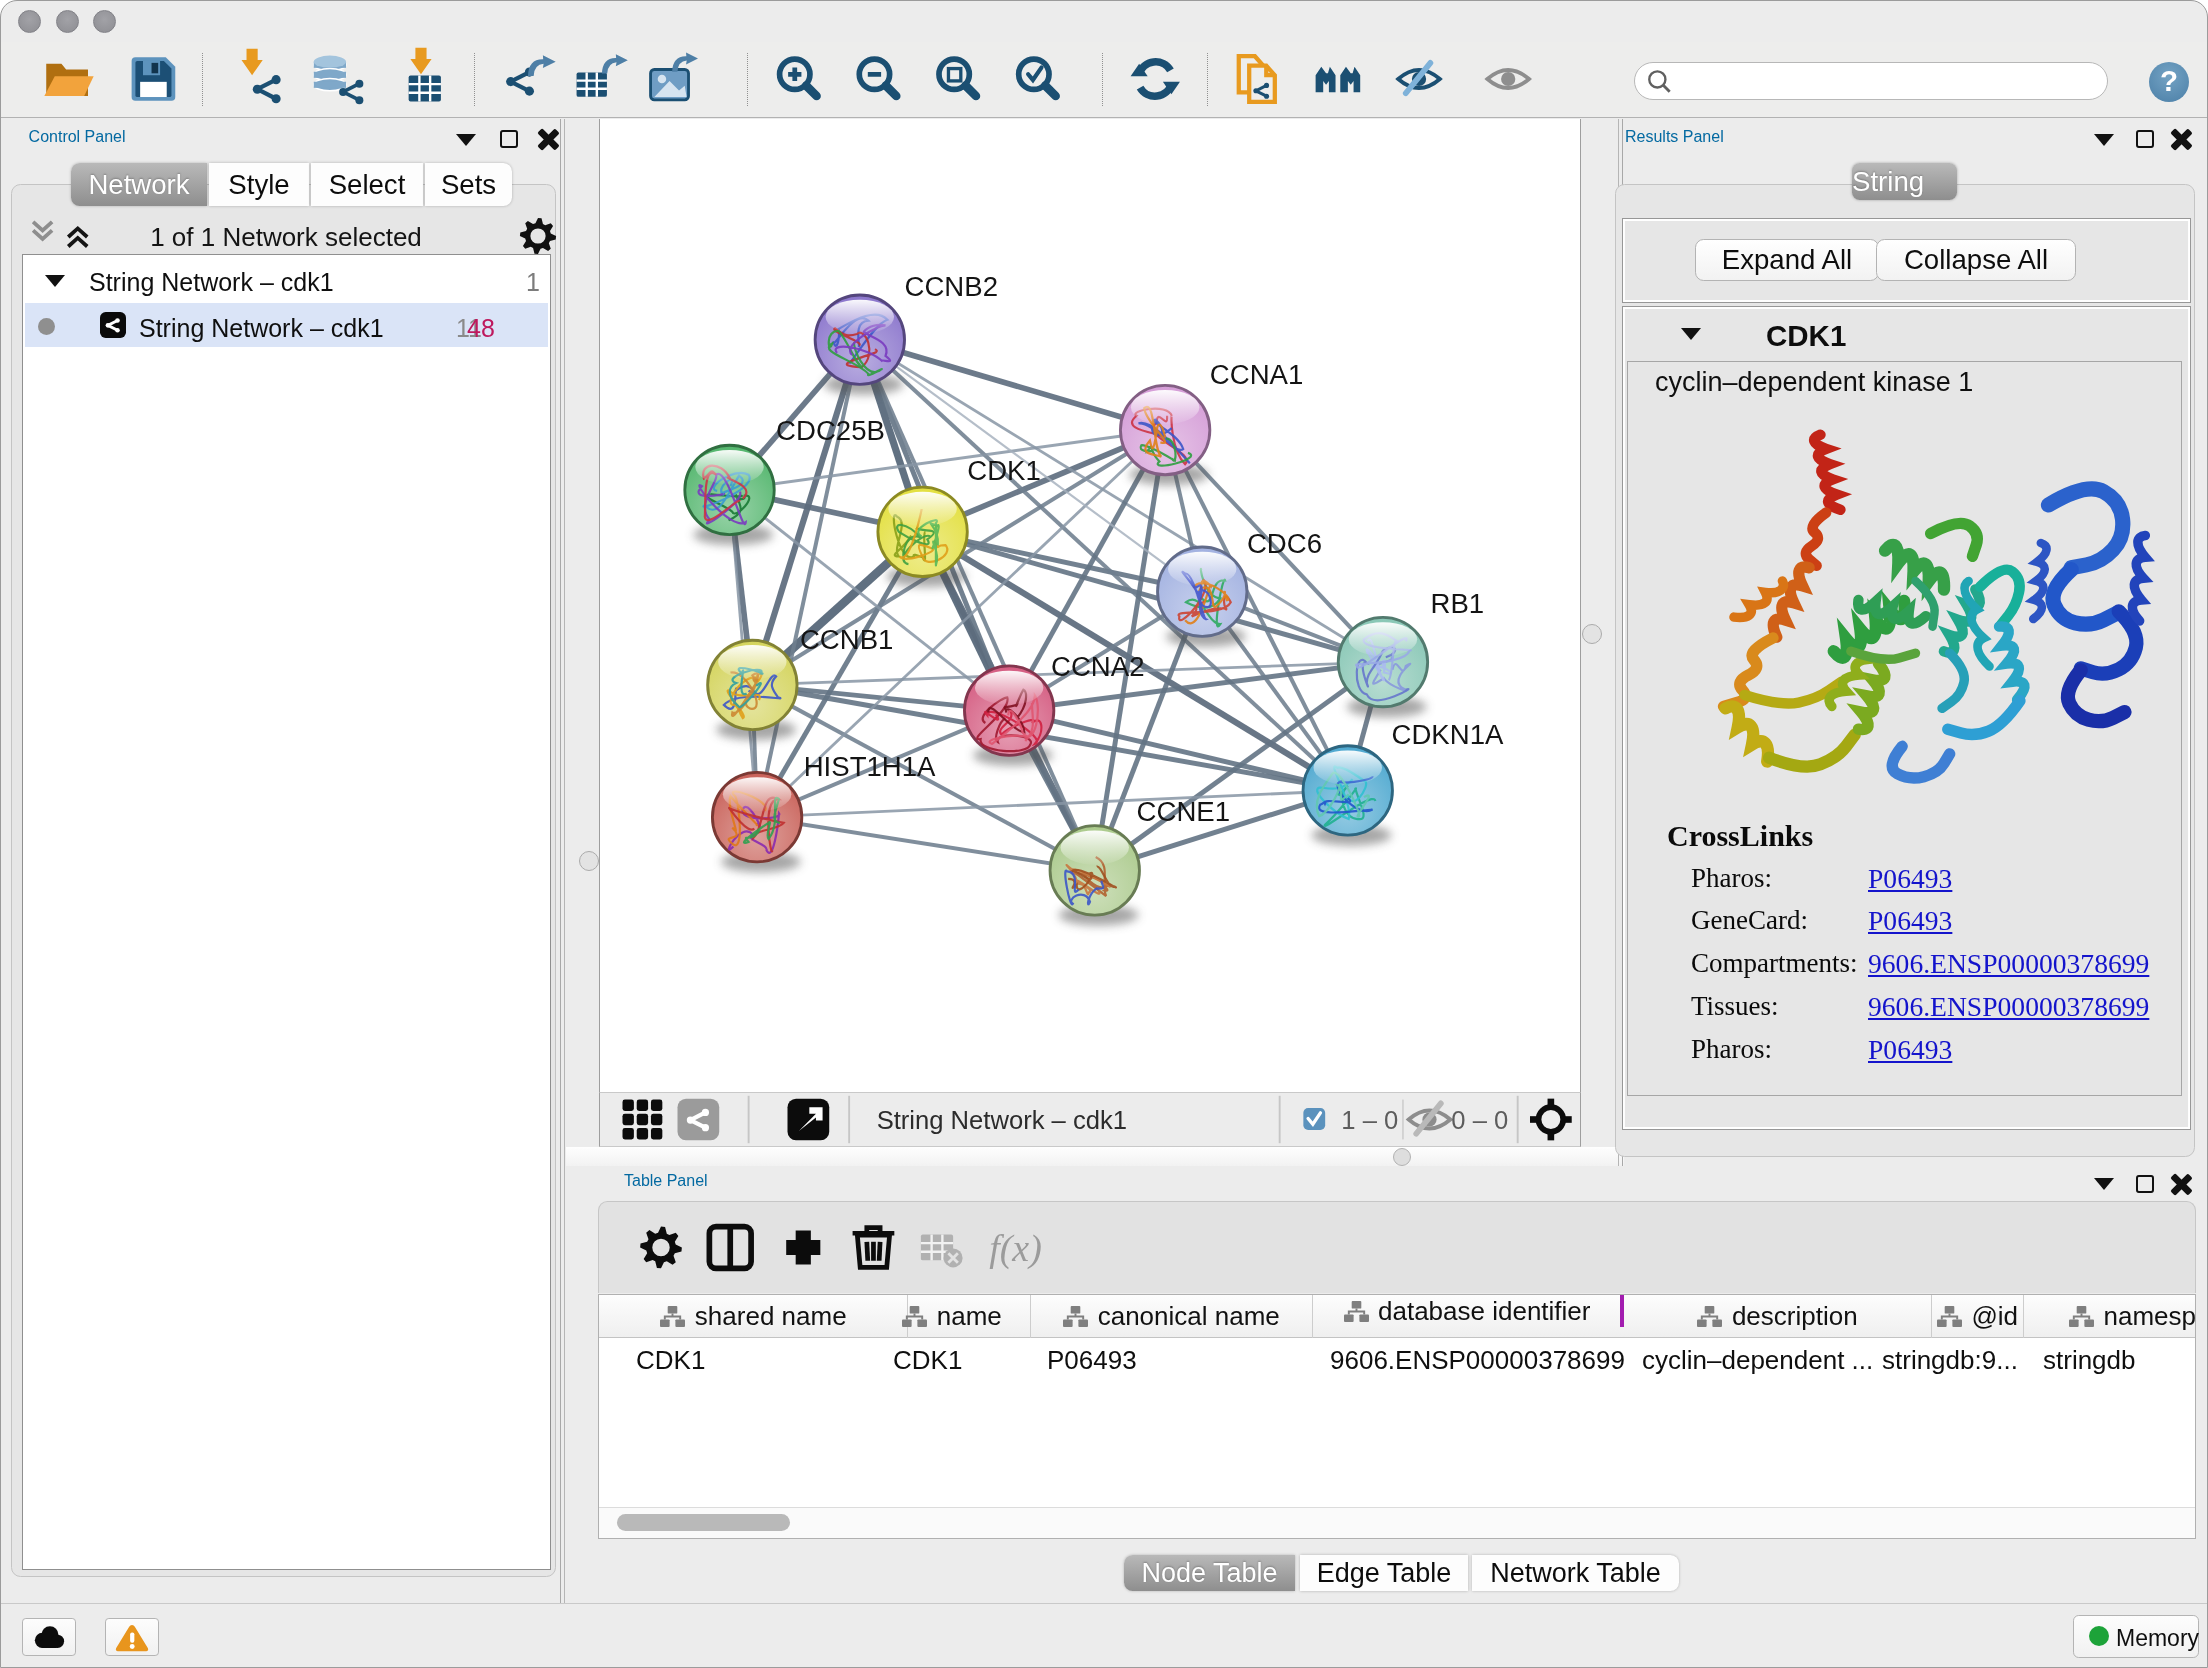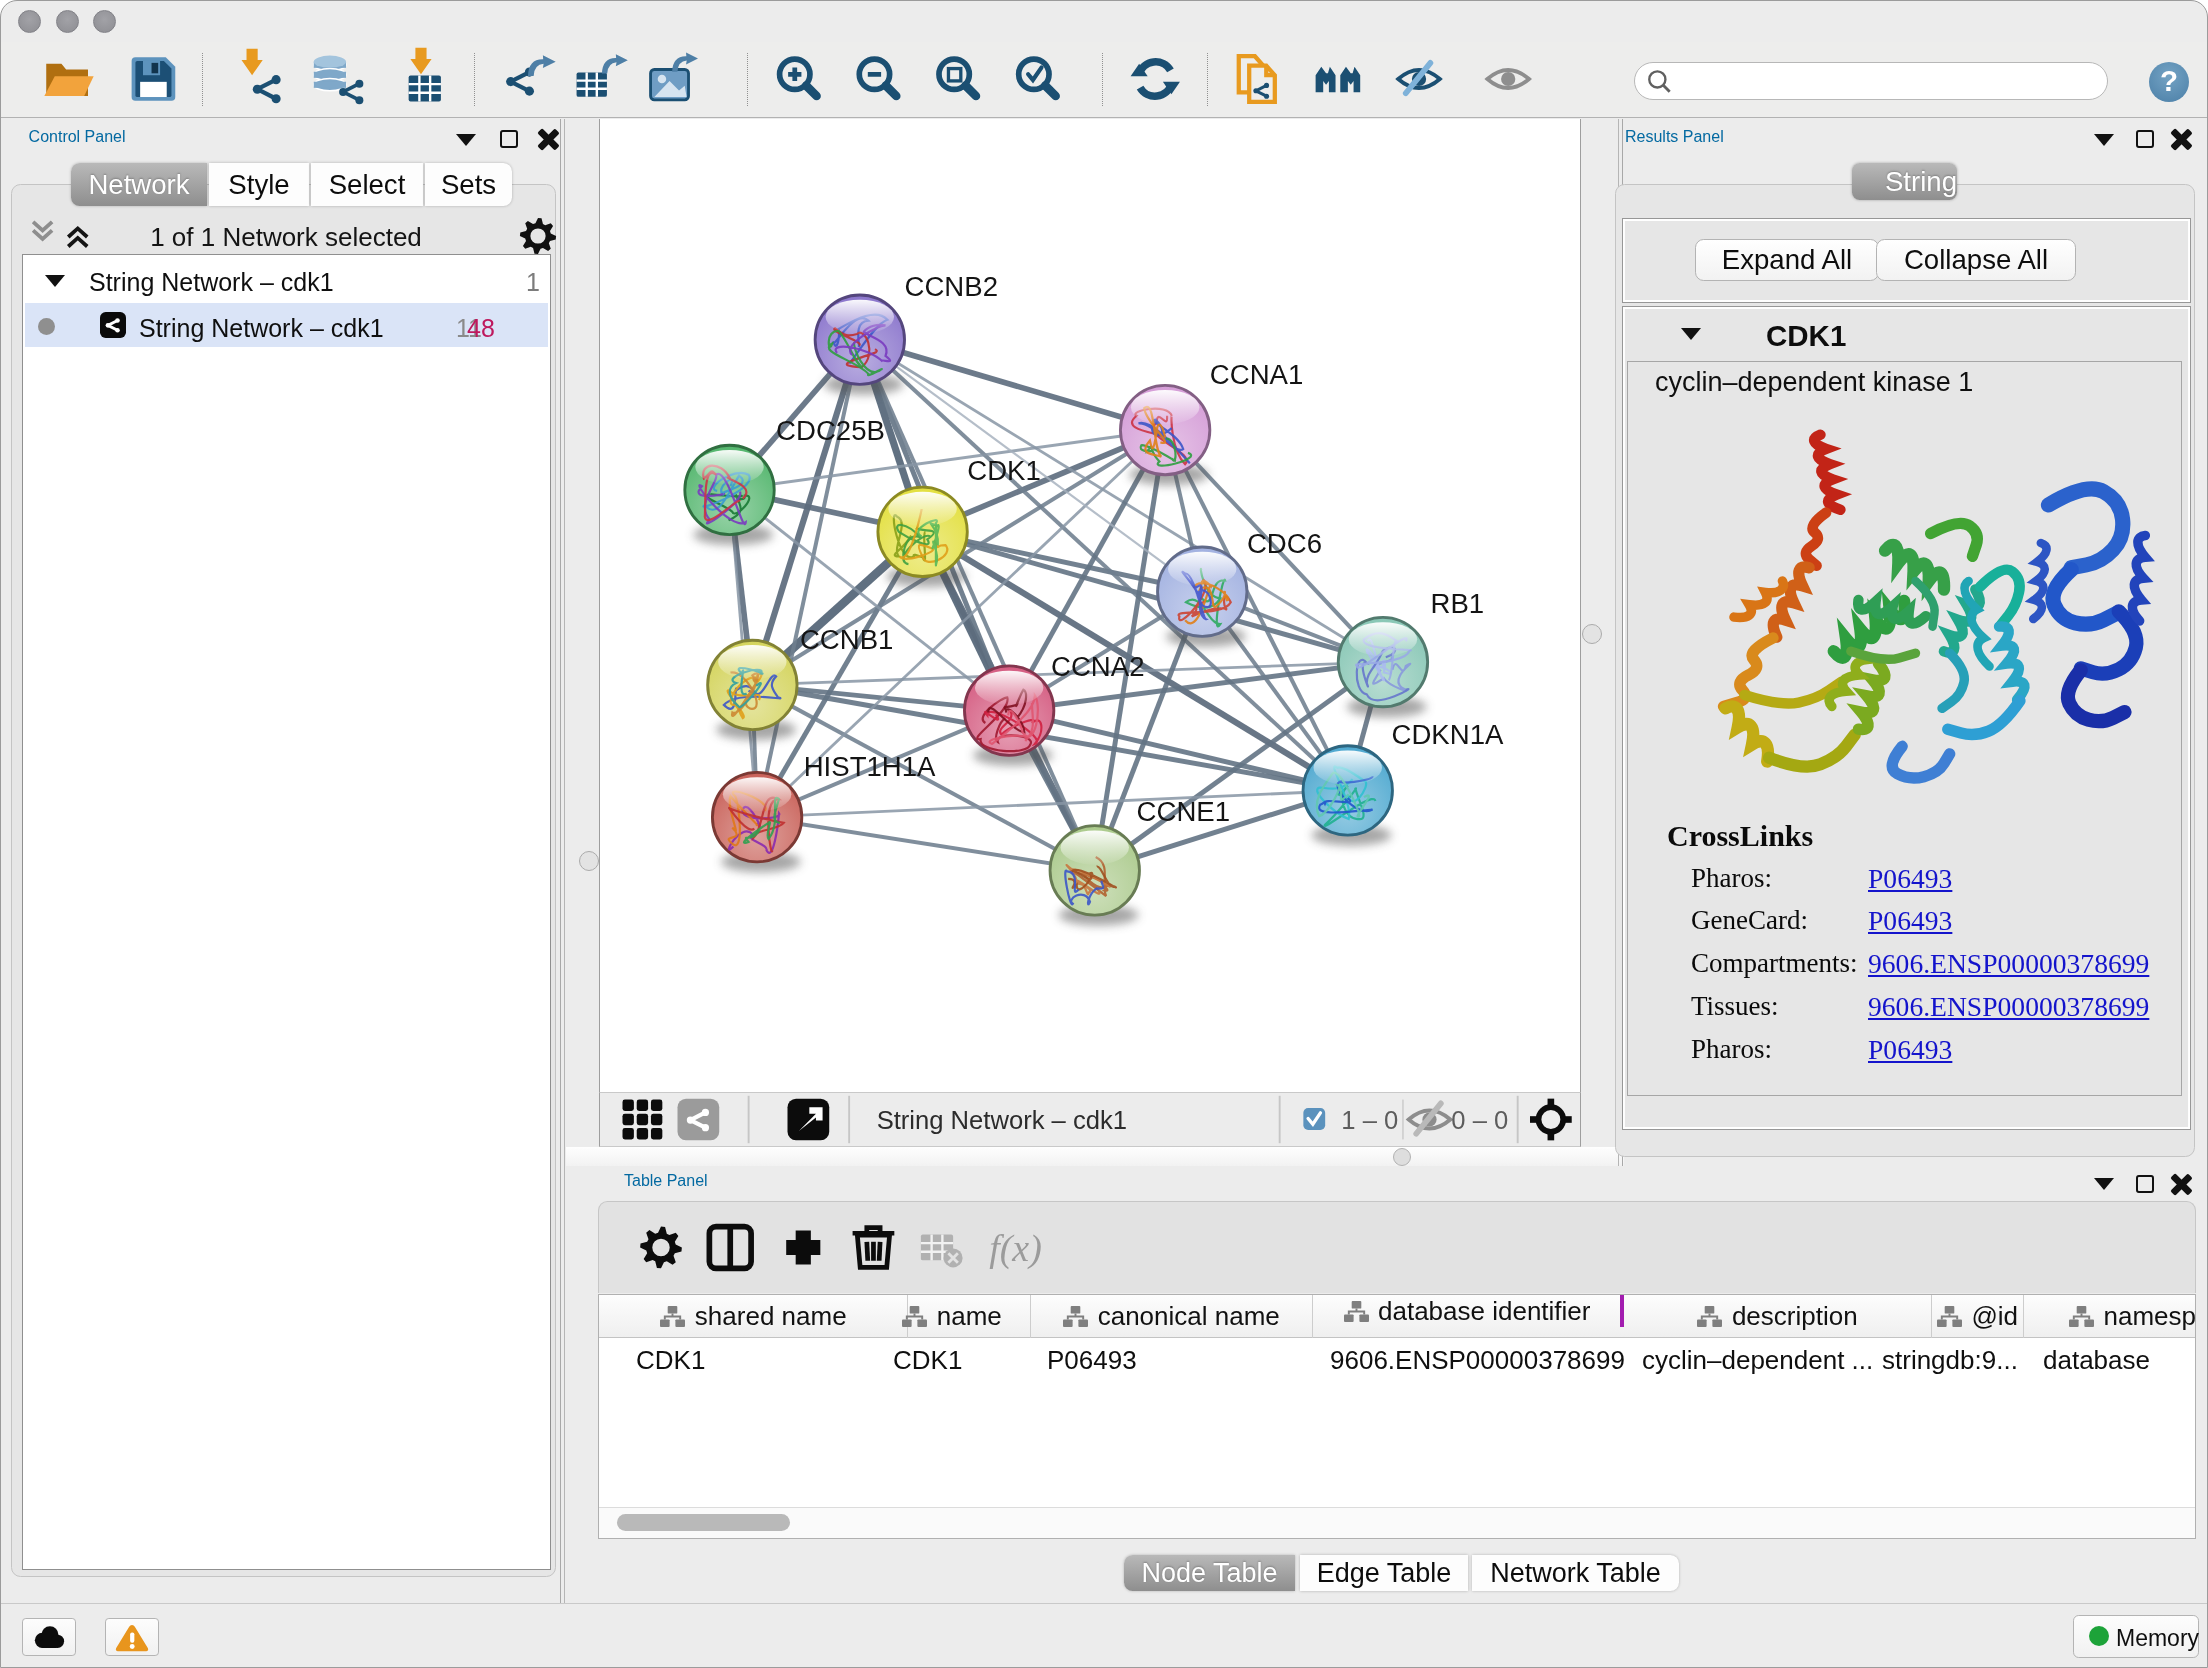--- a/index.html
+++ b/index.html
@@ -456,21 +456,21 @@
     </svg>
     <div class="abs" style="left:565px;top:1146px;width:1058px;height:19px;background:linear-gradient(#fefefe,#f2f2f2)"></div>
     <div class="abs" style="left:1392px;top:1147px;width:18px;height:18px;border-radius:50%;background:#dedede;border:1px solid #b2b2b2"></div>
     <div class="abs" style="left:1617px;top:118px;width:4.8px;height:1047px;border-left:1px solid #b5b5b5;border-right:1px solid #a8a8a8"></div>
     <div class="abs" style="left:1581px;top:623px;width:20px;height:20px;border-radius:50%;background:#e3e3e3;border:1px solid #ababab"></div>
     <div class="abs panel-title" style="left:1624px;top:127px">Results Panel</div>
     <div class="abs ptri" style="left:2093px;top:133px"></div>
     <div class="abs pfloat" style="left:2135px;top:129px"></div>
     <div class="abs pclose" style="left:2168px;top:128px"></div>
     <div class="abs pane" style="left:1614px;top:183px;width:580px;height:973px"></div>
-    <div class="abs tabsel" style="left:1851px;top:162px;width:105px;height:37px;border-radius:7.6px;font-size:27.6px;text-align:right;line-height:37px;box-shadow:0 0 2.9px rgba(0,0,0,.3)">String</div>
+    <div class="abs tabsel" style="left:1851px;top:162px;width:105px;height:37px;border-radius:7.6px;font-size:27.6px;text-align:left;line-height:37px;box-shadow:0 0 2.9px rgba(0,0,0,.3)">String</div>
     <div class="abs" style="left:1621px;top:217px;width:569px;height:85px;border:1px solid #979797;box-shadow:inset 0 0 0 1.9px #fff"></div>
     <div class="abs btn" style="left:1694px;top:238px;width:184px;height:42px;line-height:40px">Expand All</div>
     <div class="abs btn" style="left:1875px;top:238px;width:200px;height:42px;line-height:40px">Collapse All</div>
     <div class="abs" style="left:1621px;top:305px;width:569px;height:824px;border:1px solid #979797;box-shadow:inset 0 0 0 1.9px #fff"></div>
     <div class="abs ptri" style="left:1680px;top:327px"></div>
     <div class="abs" style="left:1765px;top:318px;font-size:29.5px;font-weight:bold;color:#0d0d0d">CDK1</div>
     <div class="abs" style="left:1626px;top:360px;width:555px;height:735px;border:1px solid #a6a6a6"></div>
     <div class="abs" style="left:1654px;top:366px;font-size:27px;color:#0f0f0f">cyclin–dependent kinase 1</div>
     <svg class="abs" style="left:1629px;top:409px" width="550" height="380" viewBox="0 0 578 400">
       <g fill="none" stroke-linecap="round">
@@ -639,21 +639,21 @@
         </g>
       </svg>
       <span>namespace</span>
     </div>
     <div class="abs" style="left:635px;top:1344px;font-size:26px;color:#0f0f0f">CDK1</div>
     <div class="abs" style="left:892px;top:1344px;font-size:26px;color:#0f0f0f">CDK1</div>
     <div class="abs" style="left:1046px;top:1344px;font-size:26px;color:#0f0f0f">P06493</div>
     <div class="abs" style="left:1329px;top:1344px;font-size:26px;color:#0f0f0f">9606.ENSP00000378699</div>
     <div class="abs" style="left:1641px;top:1344px;font-size:26px;color:#0f0f0f">cyclin–dependent ...</div>
     <div class="abs" style="left:1881px;top:1344px;font-size:26px;color:#0f0f0f">stringdb:9...</div>
-    <div class="abs" style="left:2042px;top:1344px;font-size:26px;color:#0f0f0f">database</div>
+    <div class="abs" style="left:2042px;top:1344px;font-size:26px;color:#0f0f0f">stringdb</div>
     <div class="abs" style="left:598px;top:1506px;width:1596px;height:31px;background:#fafafa;border-top:1px solid #dcdcdc"></div>
     <div class="abs" style="left:616px;top:1513px;width:173px;height:17px;border-radius:8.6px;background:#b9b9b9"></div>
     <div class="abs" style="left:2196px;top:1292px;width:12.4px;height:247px;background:#ececec"></div>
     <div class="abs tabsel" style="left:1123px;top:1554px;width:171px;height:36px;border-radius:8.6px 0 0 8.6px;font-size:27px;text-align:center;line-height:36px;box-shadow:0 0 2.9px rgba(0,0,0,.25)">Node Table</div>
     <div class="abs tabun" style="left:1299px;top:1554px;width:168px;height:36px;font-size:27px;text-align:center;line-height:36px;box-shadow:0 0 2.9px rgba(0,0,0,.25)">Edge Table</div>
     <div class="abs tabun" style="left:1471px;top:1554px;width:207px;height:36px;border-radius:0 8.6px 8.6px 0;font-size:27px;text-align:center;line-height:36px;box-shadow:0 0 2.9px rgba(0,0,0,.25)">Network Table</div>
     <div class="abs" style="left:0;top:1602px;width:2208px;height:67px;background:#ececec;border-top:1px solid #c9c9c9"></div>
     <div class="abs" style="left:21px;top:1617px;width:54px;height:38px;background:linear-gradient(#fdfdfd,#f1f1f1);border:1.4px solid #b4b4b4;border-radius:3.8px"></div>
     <svg class="abs" style="left:31px;top:1624px" width="34" height="25" viewBox="0 0 36 26">
       <g fill="#0c0c0c">

